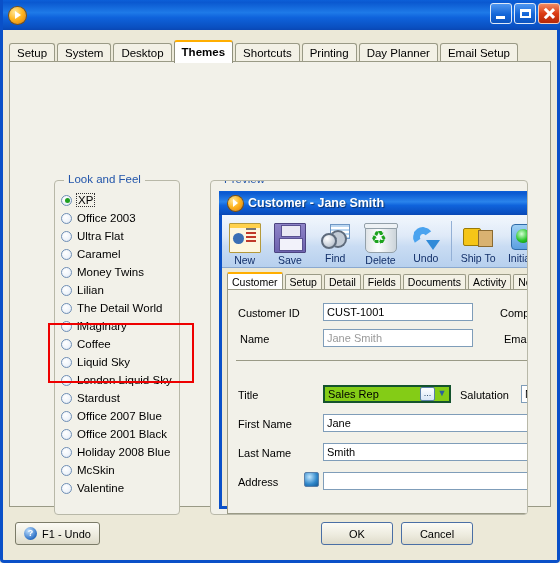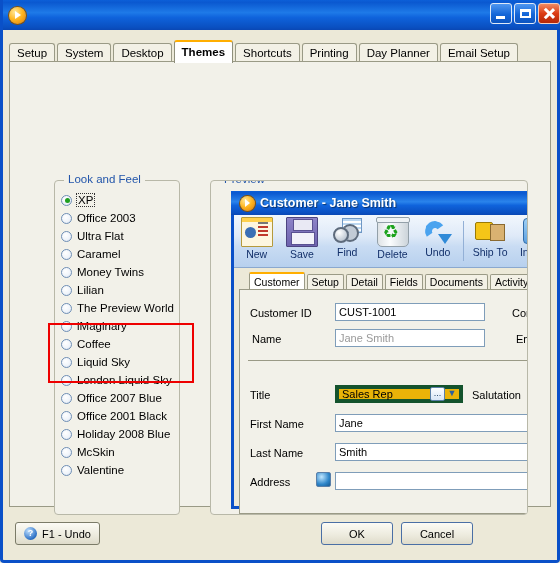--- a/index.html
+++ b/index.html
@@ -102,21 +102,21 @@
     background:#1f9f20;
   }
   .rlabel{font-size:11.5px;color:#000;white-space:nowrap;}
   .rlabel.focus{outline:1px dotted #333;outline-offset:0px;padding:0 1px;}
 
   
   #prev-win{
     position:absolute;left:8px;top:10px;width:330px;height:318px;
     box-sizing:border-box;
     background:#ece9d8;
-    border:3px solid #0a50c8;border-top:none;margin-left:12px;
+    border:3px solid #0a50c8;border-top:none;
   }
   #prev-title{
     height:24px;width:100%;box-sizing:border-box;display:flex;align-items:center;
     background:linear-gradient(to bottom,#0c5fd8 0%,#0a58d0 8%,#2a84ec 45%,#0f63dc 60%,#0a4fc0 92%,#0a47b4 100%);
     margin-left:-3px;padding-left:3px;width:calc(100% + 6px);
   }
   #prev-title .picon{
     width:15px;height:15px;margin:0 5px 0 6px;border-radius:50%;flex:0 0 auto;
     background:radial-gradient(circle at 35% 30%,#ffe89a 0%,#ffb723 45%,#e07b00 100%);
     box-shadow:0 0 0 1px #8a5200;position:relative;
@@ -127,21 +127,21 @@
   }
   #prev-title .ptext{color:#fff;font-size:12.5px;font-weight:bold;text-shadow:1px 1px 1px rgba(0,0,0,.5);}
 
   
   #prev-toolbar{
     height:52px;display:flex;align-items:stretch;
     background:linear-gradient(to bottom,#f2f7fd 0%,#dfeaf8 40%,#c9dcf3 60%,#b7d0ee 100%);
     border-bottom:1px solid #8aa8cf;
   }
   .tbtn{width:47px;display:flex;flex-direction:column;align-items:center;justify-content:flex-start;
-    padding-top:2px;cursor:pointer;}
+    padding-top:8px;cursor:pointer;}
   .tbtn .ic{width:30px;height:28px;position:relative;}
   .tbtn .lb{font-size:10.5px;color:#13306a;margin-top:1px;}
   .tsep{width:1px;margin:6px 3px;background:#93b0d6;}
 
   
   .ic-new{background:#fdf6df;border:1px solid #b59a3c;border-radius:1px;
     box-shadow:inset 0 4px 0 #ffd14d;}
   .ic-new::before{content:"";position:absolute;left:3px;top:9px;width:11px;height:11px;border-radius:50%;
     background:#3b6fb5;}
   .ic-new::after{content:"";position:absolute;left:16px;top:8px;width:10px;height:2px;background:#c0392b;
@@ -171,21 +171,21 @@
     border:1px solid #9a7a06;border-radius:2px;}
   .ic-ship::after{content:"";position:absolute;right:0px;top:7px;width:13px;height:15px;background:#d9b271;
     border:1px solid #8a6a31;}
   .ic-init{}
   .ic-init::before{content:"";position:absolute;left:3px;top:1px;width:24px;height:24px;border-radius:4px;
     background:linear-gradient(to bottom,#9fd0f5,#5b9fe0);border:1px solid #2f6ba8;}
   .ic-init::after{content:"";position:absolute;left:8px;top:6px;width:14px;height:14px;border-radius:50%;
     background:radial-gradient(circle at 40% 35%,#d6ffd6,#27c427 55%,#0a7a0a);}
 
   
-  #prev-tabs{display:flex;align-items:flex-end;height:18px;padding-left:15px;padding-top:3px;
+  #prev-tabs{display:flex;align-items:flex-end;height:18px;padding-left:5px;padding-top:3px;
     background:#ece9d8;}
   .ptab{height:15px;line-height:14px;padding:0 4px;margin-right:2px;box-sizing:border-box;
     font-size:10.5px;background:#f3f1e6;border:1px solid #9a9a86;border-bottom:none;
     border-radius:2px 2px 0 0;white-space:nowrap;cursor:pointer;}
   .ptab.active{height:18px;line-height:16px;background:#fff;border-top:2px solid #ffae00;
     margin-bottom:-1px;}
 
   
   #prev-form{position:relative;background:#f2f1e9;border:1px solid #9a9a86;
     margin:0 4px 0 5px;height:225px;box-sizing:border-box;padding-left:14px;}
@@ -264,37 +264,41 @@
           <div class="radio-row">
             <span class="radio"></span>
             <span class="rlabel">Money Twins</span>
           </div>
           <div class="radio-row">
             <span class="radio"></span>
             <span class="rlabel">Lilian</span>
           </div>
           <div class="radio-row">
             <span class="radio"></span>
-            <span class="rlabel">The Preview World</span>
+            <span class="rlabel">The Detail World</span>
           </div>
           <div class="radio-row">
             <span class="radio"></span>
             <span class="rlabel">iMaginary</span>
           </div>
           <div class="radio-row">
             <span class="radio"></span>
             <span class="rlabel">Coffee</span>
           </div>
           <div class="radio-row">
             <span class="radio"></span>
             <span class="rlabel">Liquid Sky</span>
           </div>
           <div class="radio-row">
             <span class="radio"></span>
             <span class="rlabel">London Liquid Sky</span>
+          </div>
+          <div class="radio-row">
+            <span class="radio"></span>
+            <span class="rlabel">Stardust</span>
           </div>
           <div class="radio-row">
             <span class="radio"></span>
             <span class="rlabel">Office 2007 Blue</span>
           </div>
           <div class="radio-row">
             <span class="radio"></span>
             <span class="rlabel">Office 2001 Black</span>
           </div>
           <div class="radio-row">
@@ -380,21 +384,21 @@
           <div class="fin ghost" style="position:absolute;left:95px;top:39px;width:150px;">Jane Smith</div>
           <div class="frow" style="left:276px;top:40px;">
             <span class="flab">Email</span>
           </div>
 
           <div class="hr" style="left:8px;top:70px;width:300px;"></div>
 
           <div class="frow" style="left:10px;top:96px;">
             <span class="flab">Title</span>
           </div>
-          <div style="position:absolute;left:95px;top:95px;width:128px;height:18px;box-sizing:border-box;border:4px solid #14532d;background:#eab308;display:flex;align-items:center;">
+          <div style="position:absolute;left:95px;top:95px;width:128px;height:18px;box-sizing:border-box;border:2px solid #14532d;background:#84cc16;display:flex;align-items:center;">
             <span style="flex:1;padding-left:3px;font-size:11px;">Sales Rep</span>
             <span class="ddbtn">...</span>
             <span class="ddarrow">▼</span>
           </div>
           <div class="frow" style="left:232px;top:96px;">
             <span class="flab">Salutation</span>
           </div>
           <div class="fin" style="position:absolute;left:293px;top:95px;width:25px;">M</div>
 
           <div class="frow" style="left:10px;top:125px;">

